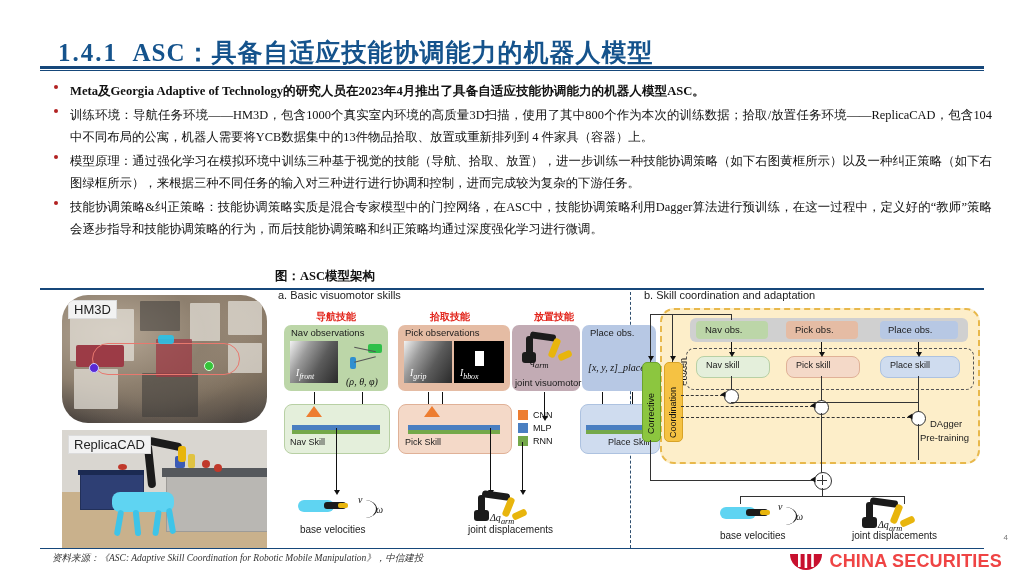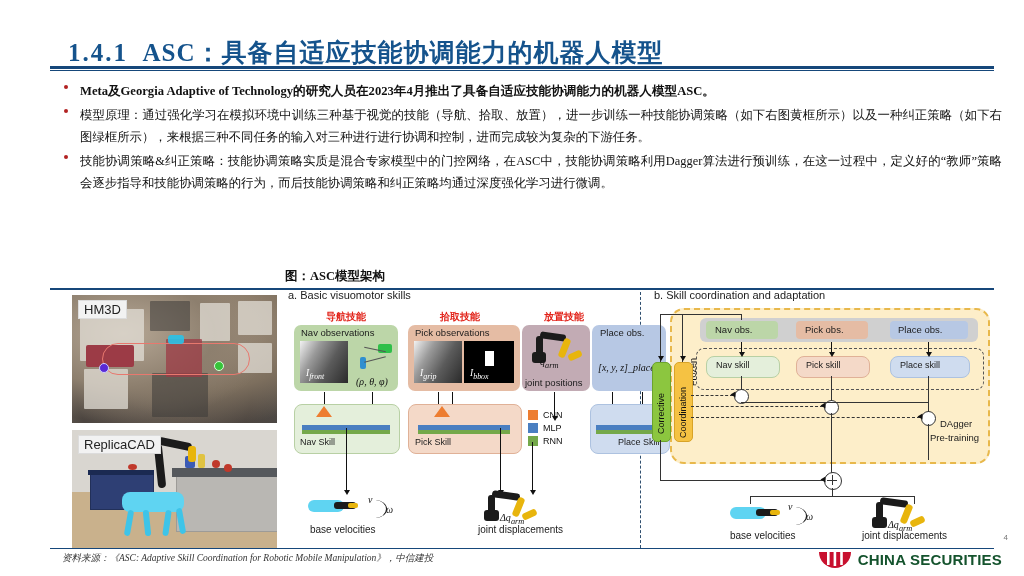--- a/index.html
+++ b/index.html
@@ -1,21 +1,21 @@
 <!DOCTYPE html>
 <html><head>
 <meta charset="utf-8">
 <style>
   html,body{margin:0;padding:0;}
   body{
     width:1024px;height:576px;overflow:hidden;background:#ffffff;
     font-family:"Liberation Sans","DejaVu Sans",sans-serif;
     position:relative;
   }
-  .slide{position:absolute;inset:0;margin-left:10px;}
+  .slide{position:absolute;inset:0;}
 
   
   .title{
     position:absolute;left:58px;top:36px;
     font-family:"Liberation Serif","DejaVu Serif",serif;
     font-size:25px;font-weight:700;color:#15538c;letter-spacing:1px;
     white-space:nowrap;
   }
   .title .num{font-family:"Liberation Serif",serif;letter-spacing:2px;}
   .title-rule{
@@ -47,21 +47,21 @@
   .cap-right{left:275px;top:268px;}
   .cap-rule{position:absolute;left:40px;top:288px;width:944px;height:2px;background:#16477a;}
 
   
   .imgbox{position:absolute;border:0;overflow:hidden;}
   .hm3d{left:62px;top:295px;width:205px;height:128px;
         background:
           radial-gradient(ellipse at 25% 30%, #b7a896 0%, #8d7f6e 42%, transparent 70%),
           radial-gradient(ellipse at 70% 25%, #a89682 0%, #7d6f5e 45%, transparent 72%),
           radial-gradient(ellipse at 45% 75%, #6d6257 0%, #4c4540 55%, transparent 80%),
-          linear-gradient(160deg,#5a5550 0%,#8a7c6a 35%,#6f665c 62%,#4a4744 100%);}
+          linear-gradient(160deg,#5a5550 0%,#8a7c6a 35%,#6f665c 62%,#4a4744 100%); border-radius: 26px;}
   .replica{left:62px;top:430px;width:205px;height:118px;
         background:
           linear-gradient(180deg,#d6d3cd 0%,#cfccc6 48%,#c7b89e 49%,#b9a customers 100%),
           linear-gradient(180deg,#dcd9d3 0%,#dcd9d3 46%,#c9b housing 100%);
         background:linear-gradient(180deg,#dad7d1 0%,#d5d2cc 47%,#c6b79b 49%,#bfae8f 100%);}
   .imglabel{
     position:absolute;left:6px;top:5px;background:#f2f2f2;color:#222;
     font-size:13px;padding:1px 5px;font-family:"Liberation Sans",sans-serif;
     border:1px solid #dcdcdc;
   }
@@ -136,39 +136,43 @@
   .dline{position:absolute;border-top:1.2px dashed #333;}
 
   
   .footrule{position:absolute;left:40px;top:548px;width:944px;height:1px;background:#16477a;}
   .source{
     position:absolute;left:52px;top:552px;font-size:9.5px;color:#333;
     font-family:"Liberation Serif","DejaVu Serif",serif;font-style:italic;
   }
   .logo{position:absolute;right:22px;top:551px;display:flex;align-items:center;gap:6px;}
   .logo-mark{position:relative;width:34px;height:17px;overflow:hidden;}
-  .logo-txt{font-size:15px;font-weight:700;color:#14532d;letter-spacing:.2px;
+  .logo-txt{font-size:18px;font-weight:700;color:#ef4444;letter-spacing:.2px;
      font-family:"Liberation Sans",sans-serif;}
   .pagenum{position:absolute;right:16px;top:533px;font-size:8px;color:#777;}
 </style>
 </head>
 <body>
 
 <div class="slide">
 
   <div class="title">
     <span class="num">1.4.1</span>&nbsp;&nbsp;<span>ASC：具备自适应技能协调能力的机器人模型</span>
   </div>
   <div class="title-rule"></div>
   <div class="title-rule2"></div>
 
   <div class="bullets">
     <div class="bul b1">
       <span class="dot"></span>
       <div class="btext">Meta及Georgia Adaptive of Technology的研究人员在2023年4月推出了具备自适应技能协调能力的机器人模型ASC。</div>
+    </div>
+    <div class="bul">
+      <span class="dot"></span>
+      <div class="btext">训练环境：导航任务环境——HM3D，包含1000个真实室内环境的高质量3D扫描，使用了其中800个作为本次的训练数据；拾取/放置任务环境——ReplicaCAD，包含104中不同布局的公寓，机器人需要将YCB数据集中的13件物品拾取、放置或重新排列到 4 件家具（容器）上。</div>
     </div>
     <div class="bul">
       <span class="dot"></span>
       <div class="btext">模型原理：通过强化学习在模拟环境中训练三种基于视觉的技能（导航、拾取、放置），进一步训练一种技能协调策略（如下右图黄框所示）以及一种纠正策略（如下右图绿框所示），来根据三种不同任务的输入对三种进行进行协调和控制，进而完成较为复杂的下游任务。</div>
     </div>
     <div class="bul">
       <span class="dot"></span>
       <div class="btext">技能协调策略&amp;纠正策略：技能协调策略实质是混合专家模型中的门控网络，在ASC中，技能协调策略利用Dagger算法进行预训练，在这一过程中，定义好的“教师”策略会逐步指导和技能协调策略的行为，而后技能协调策略和纠正策略均通过深度强化学习进行微调。</div>
     </div>
   </div>
@@ -251,21 +255,21 @@
 
     <div class="obsbox pu" style="left:240px;top:33px;width:68px;height:66px;"></div>
     <div style="position:absolute;left:248px;top:38px;width:54px;height:36px;">
       <div style="position:absolute;left:2px;top:22px;width:14px;height:11px;background:#1b1b1b;border-radius:3px;"></div>
       <div style="position:absolute;left:6px;top:6px;width:7px;height:20px;background:#1b1b1b;border-radius:3px;"></div>
       <div style="position:absolute;left:10px;top:3px;width:26px;height:7px;background:#1b1b1b;border-radius:3px;transform:rotate(8deg);"></div>
       <div style="position:absolute;left:31px;top:8px;width:7px;height:20px;background:#e8b50d;border-radius:3px;transform:rotate(22deg);"></div>
       <div style="position:absolute;left:38px;top:22px;width:14px;height:7px;background:#e8b50d;border-radius:3px;transform:rotate(-25deg);"></div>
     </div>
     <div class="mathlbl" style="left:258px;top:64px;color:#111;">q<sub>arm</sub></div>
-    <div class="obslabel" style="left:243px;top:85px;">joint positions</div>
+    <div class="obslabel" style="left:243px;top:85px;">joint visuomotor</div>
 
     <div class="obsbox bl" style="left:310px;top:33px;width:74px;height:66px;"></div>
     <div class="obslabel" style="left:318px;top:35px;">Place obs.</div>
     <div class="mathlbl" style="left:316px;top:70px;">[x, y, z]_place</div>
 
     <div class="arr" style="left:42px;top:100px;height:16px;"></div>
       <div class="arrhead" style="left:39.5px;top:114px;"></div>
     <div class="arr" style="left:90px;top:100px;height:26px;"></div>
       <div class="arrhead" style="left:87.5px;top:124px;"></div>
     <div class="arr" style="left:156px;top:100px;height:16px;"></div>

